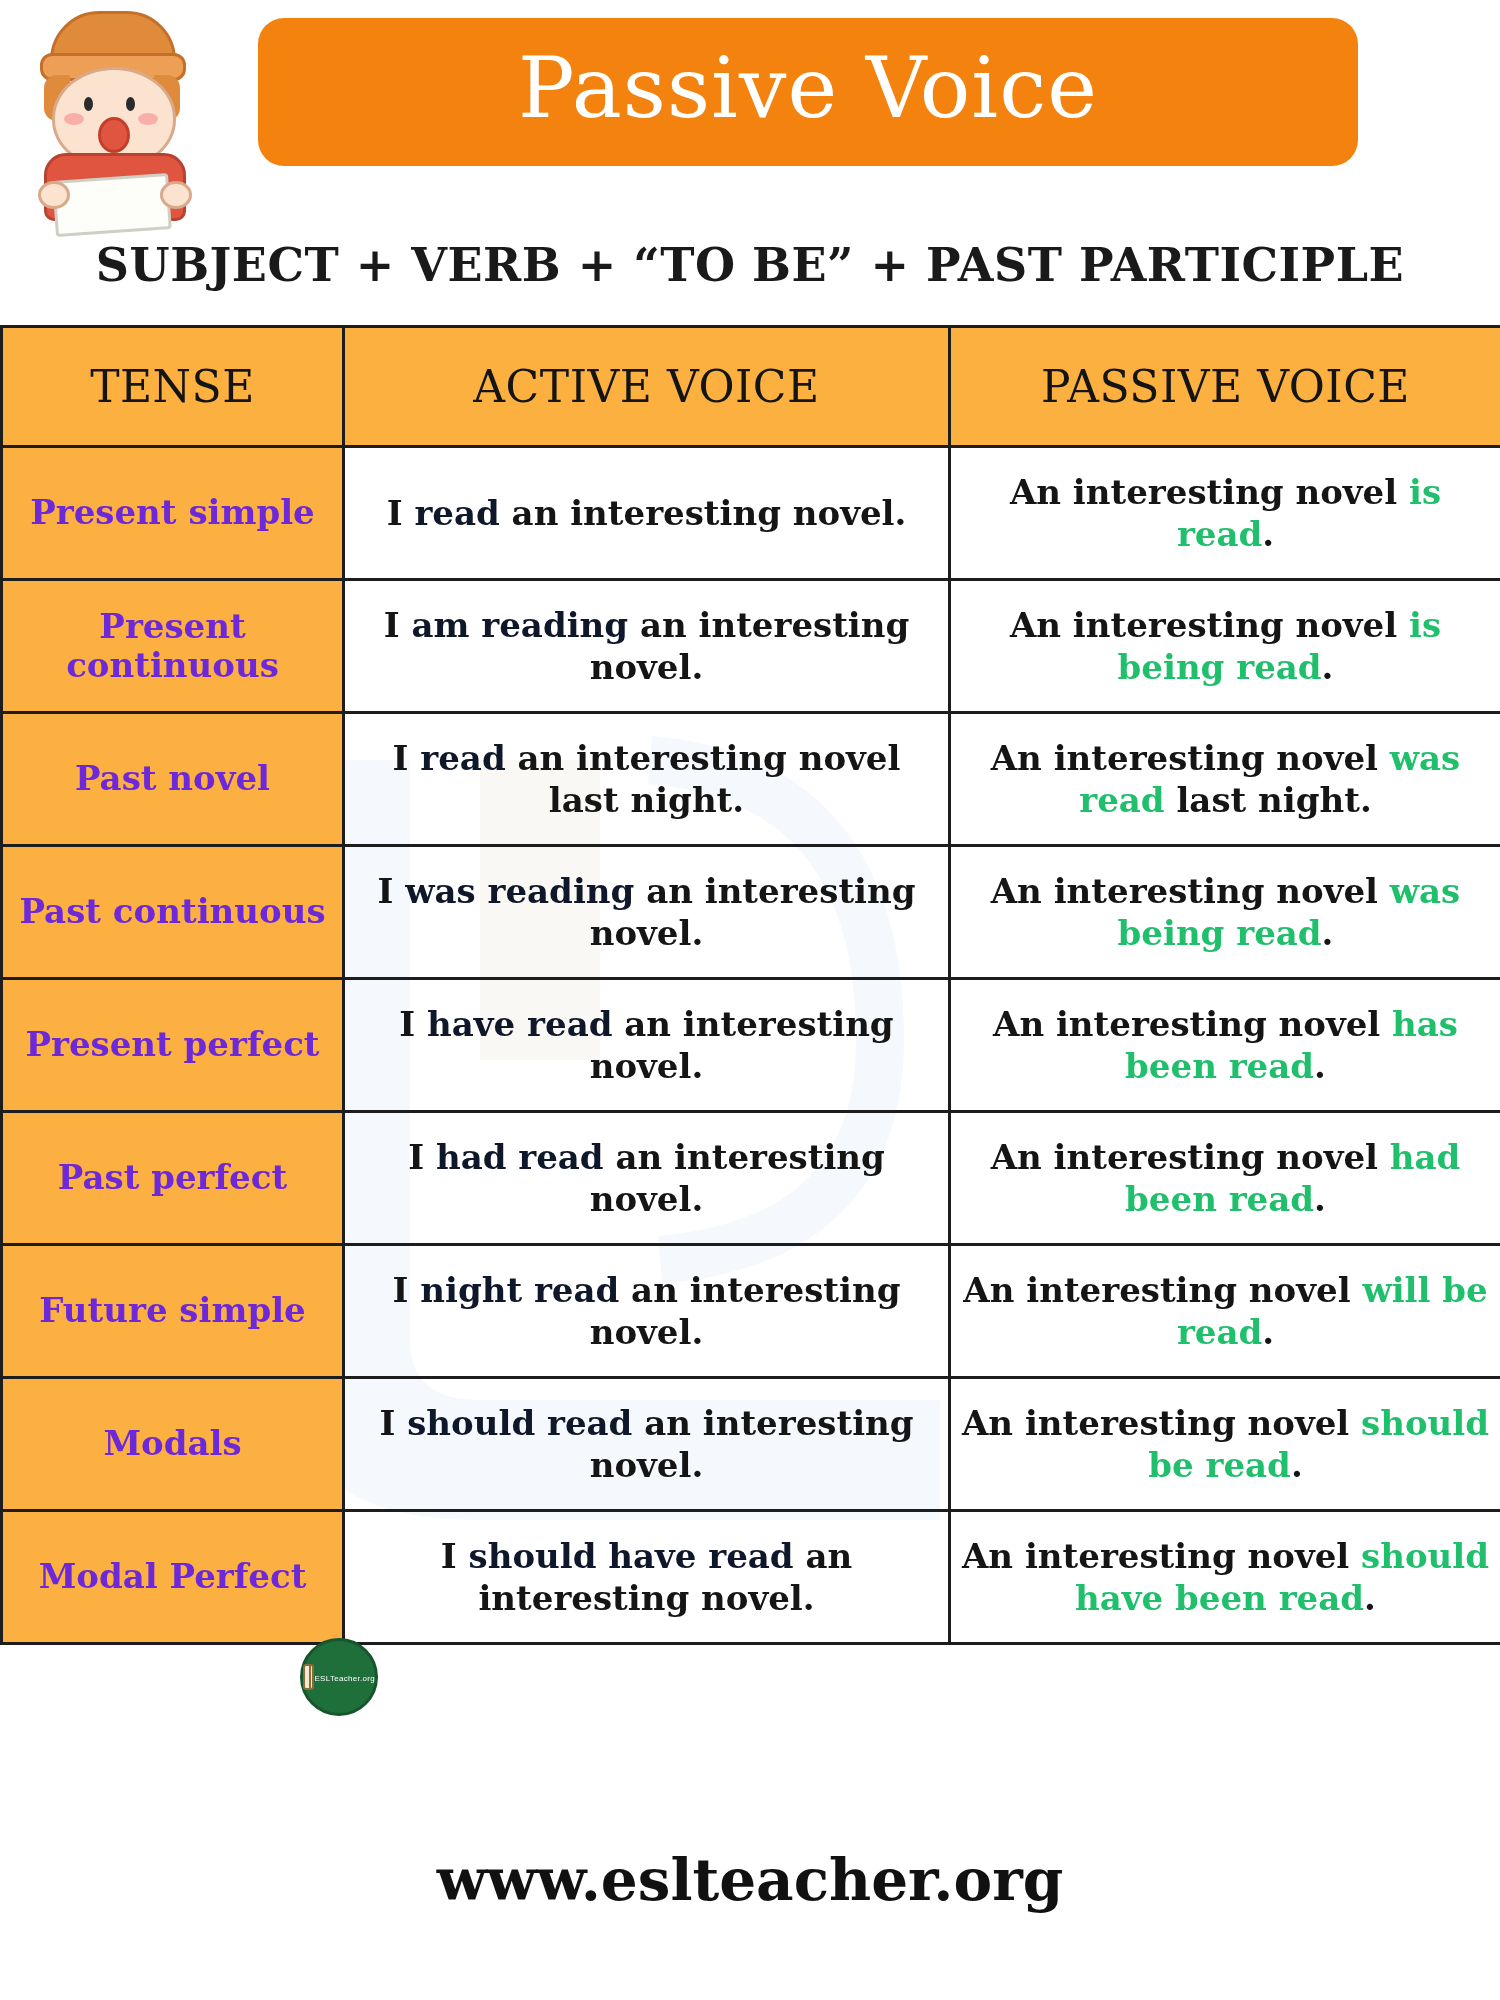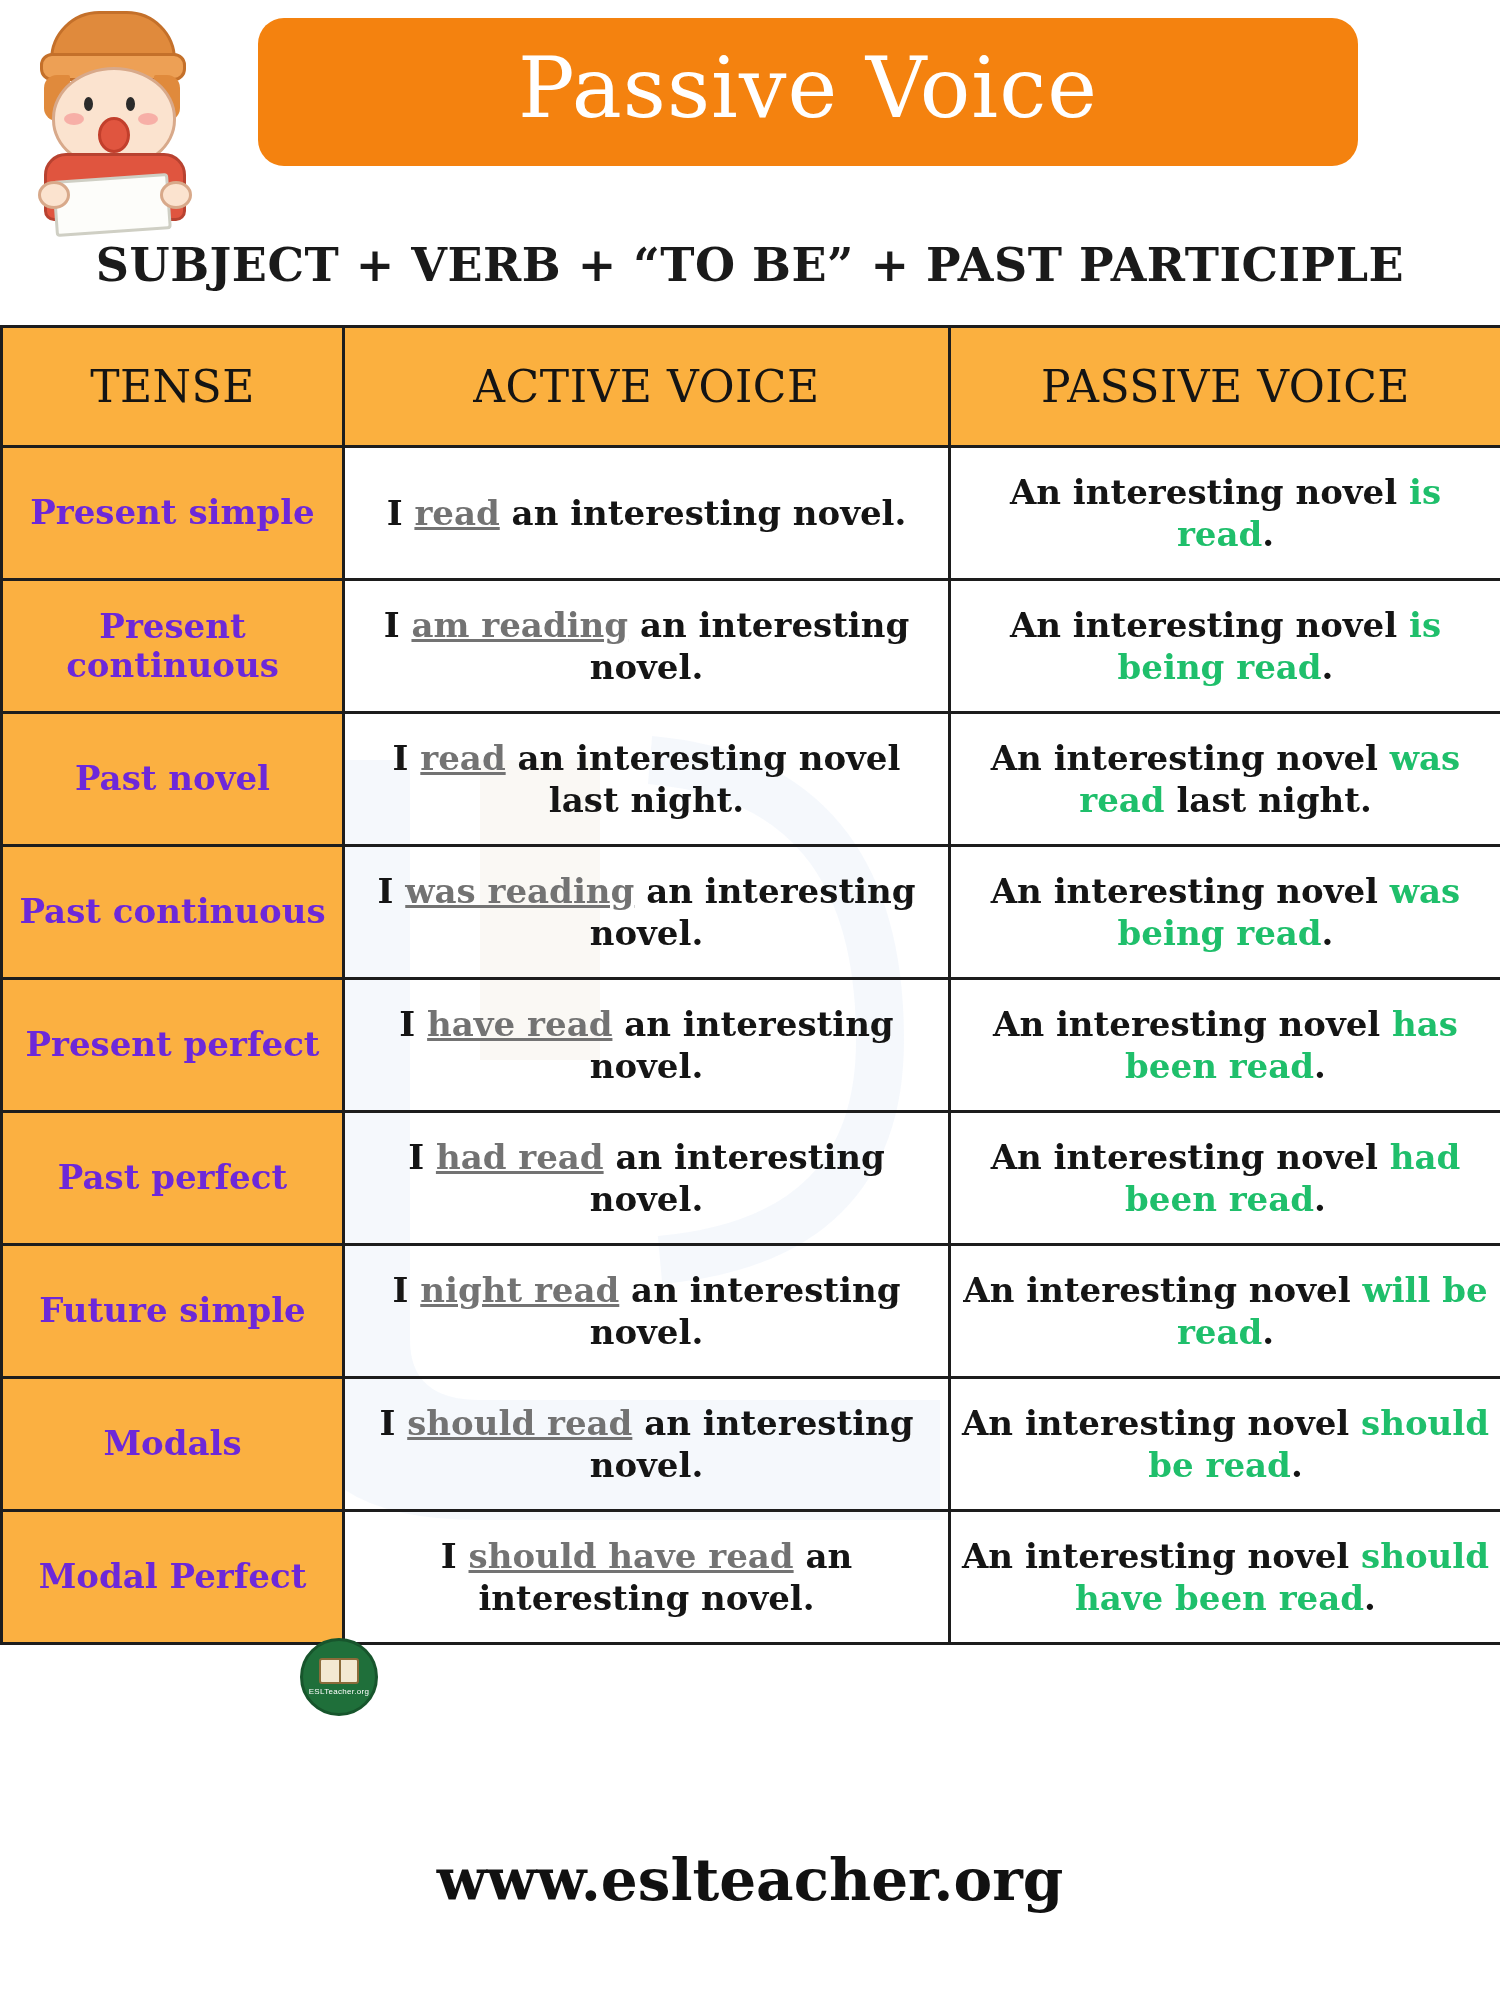--- a/index.html
+++ b/index.html
@@ -217,35 +217,35 @@
   }
   td.sentence {
     background: transparent;
     font-family: "DejaVu Serif", serif;
     font-weight: bold;
     font-size: 34px;
     color: #151515;
     line-height: 1.25;
     height: 118px;
   }
-  td.active em { font-style: normal; color: #737373; text-decoration: underline; }
+  td.active em { font-style: normal; color: #0f172a; }
   td.passive em { font-style: normal; color: #1fbf6b; }
 
   
   .badge {
     position: absolute;
     left: 300px;
     top: 1638px;
     width: 72px;
     height: 72px;
     border-radius: 50%;
     background: #1f6f3a;
     border: 3px solid #17552c;
     display: flex;
-    flex-direction: column;
+    flex-direction: row;
     align-items: center;
     justify-content: center;
     z-index: 5;
   }
   .badge .book {
     width: 36px;
     height: 22px;
     background: #f3e9d2;
     border: 2px solid #8b6b3a;
     border-radius: 3px;

